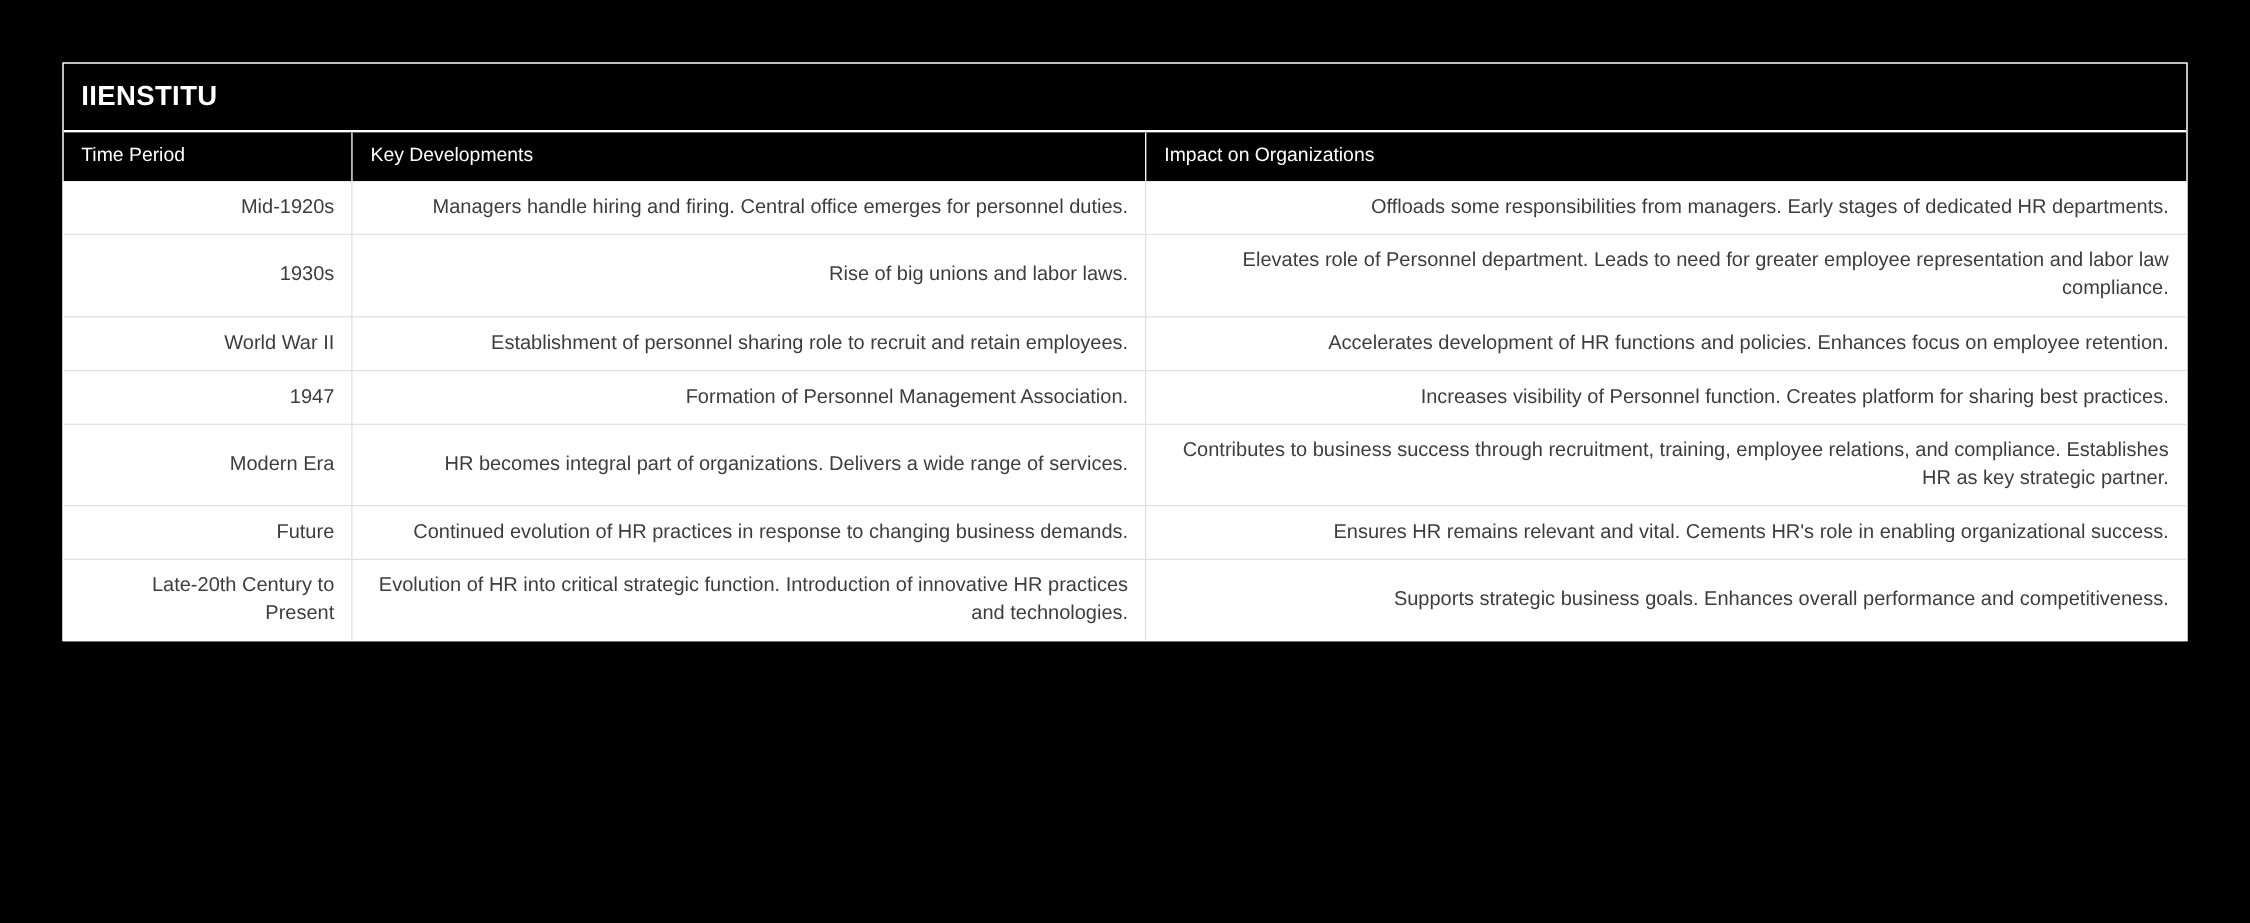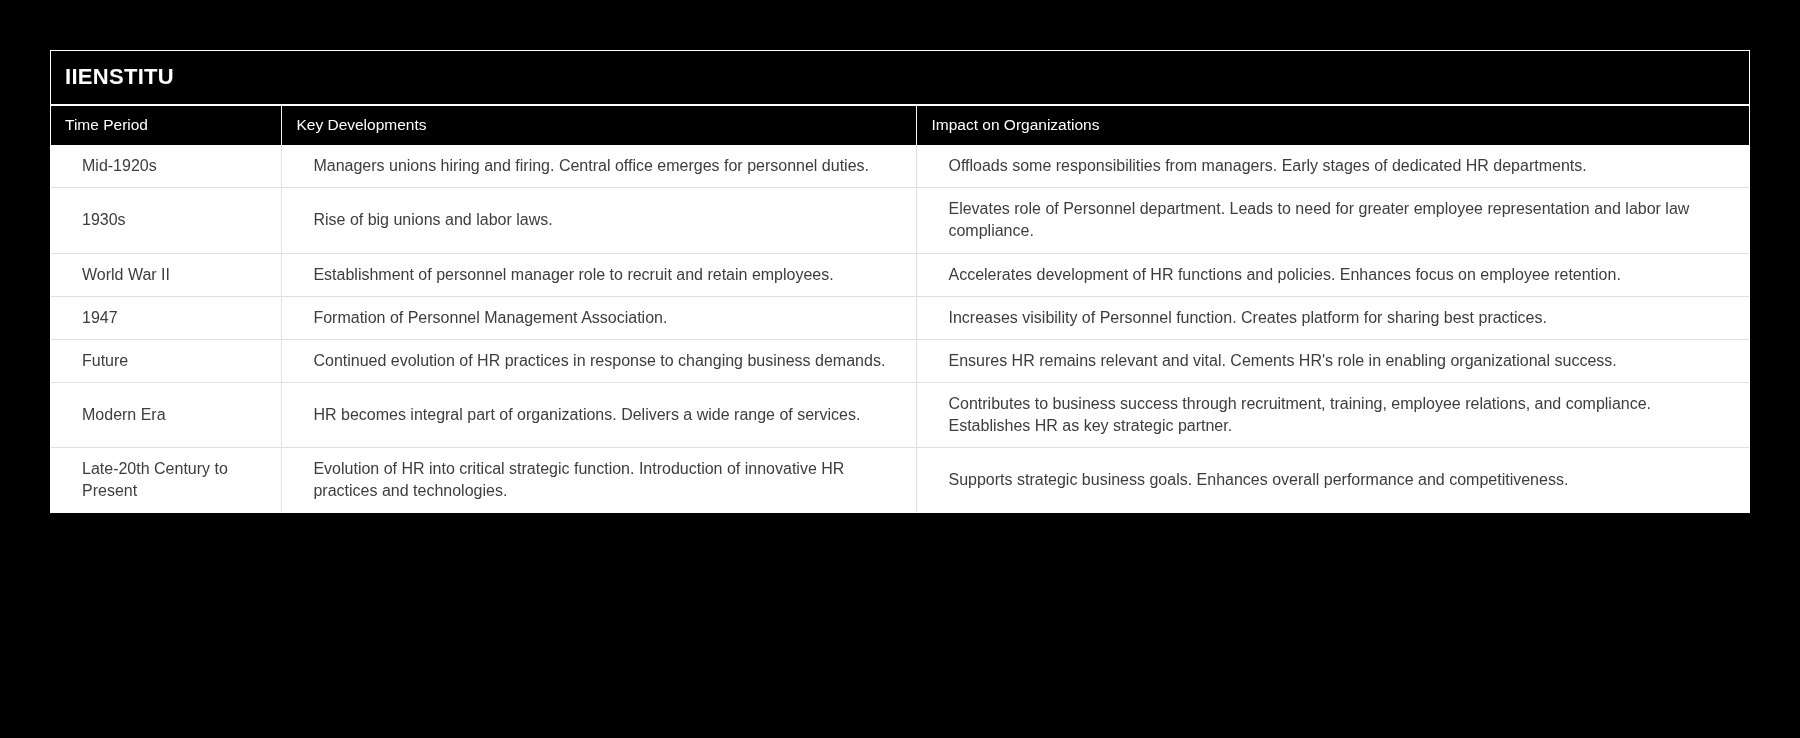--- a/index.html
+++ b/index.html
@@ -50,29 +50,30 @@
     color: var(--band-text, #ffffff);
     font-size: 15.5px;
     font-weight: 400;
     text-align: left;
     padding: 9px 14px;
     line-height: 1.35;
     border-right: 1px solid #f2f2f2;
   }
   .data-table th:last-child { border-right: none; }
   .data-table td {
-    padding: 10px 31px;
+    padding: 10px 14px;
     font-size: 16px;
     color: var(--body-text, #3d3d3d);
     line-height: 1.38;
     vertical-align: middle;
     border-bottom: 1px solid var(--divider, #e0e0e0);
     border-right: 1px solid var(--divider, #e0e0e0);
     background: var(--panel-bg, #ffffff);
     word-wrap: break-word;
+    text-align: right;
   }
   .data-table td:last-child { border-right: none; }
   .data-table tbody tr:last-child td { border-bottom: none; }
 </style>
 </head>
 <body>
 
 <div class="canvas">
   <section class="panel">
     <header class="panel-title">
@@ -87,47 +88,47 @@
       <thead>
         <tr>
           <th>Time Period</th>
           <th>Key Developments</th>
           <th>Impact on Organizations</th>
         </tr>
       </thead>
       <tbody>
         <tr>
           <td>Mid-1920s</td>
-          <td>Managers unions hiring and firing. Central office emerges for personnel duties.</td>
+          <td>Managers handle hiring and firing. Central office emerges for personnel duties.</td>
           <td>Offloads some responsibilities from managers. Early stages of dedicated HR departments.</td>
         </tr>
         <tr>
           <td>1930s</td>
           <td>Rise of big unions and labor laws.</td>
           <td>Elevates role of Personnel department. Leads to need for greater employee representation and labor law compliance.</td>
         </tr>
         <tr>
           <td>World War II</td>
-          <td>Establishment of personnel manager role to recruit and retain employees.</td>
+          <td>Establishment of personnel sharing role to recruit and retain employees.</td>
           <td>Accelerates development of HR functions and policies. Enhances focus on employee retention.</td>
         </tr>
         <tr>
           <td>1947</td>
           <td>Formation of Personnel Management Association.</td>
           <td>Increases visibility of Personnel function. Creates platform for sharing best practices.</td>
         </tr>
         <tr>
+          <td>Modern Era</td>
+          <td>HR becomes integral part of organizations. Delivers a wide range of services.</td>
+          <td>Contributes to business success through recruitment, training, employee relations, and compliance. Establishes HR as key strategic partner.</td>
+        </tr>
+        <tr>
           <td>Future</td>
           <td>Continued evolution of HR practices in response to changing business demands.</td>
           <td>Ensures HR remains relevant and vital. Cements HR's role in enabling organizational success.</td>
-        </tr>
-        <tr>
-          <td>Modern Era</td>
-          <td>HR becomes integral part of organizations. Delivers a wide range of services.</td>
-          <td>Contributes to business success through recruitment, training, employee relations, and compliance. Establishes HR as key strategic partner.</td>
         </tr>
         <tr>
           <td>Late-20th Century to Present</td>
           <td>Evolution of HR into critical strategic function. Introduction of innovative HR practices and technologies.</td>
           <td>Supports strategic business goals. Enhances overall performance and competitiveness.</td>
         </tr>
       </tbody>
     </table>
   </section>
 </div>

